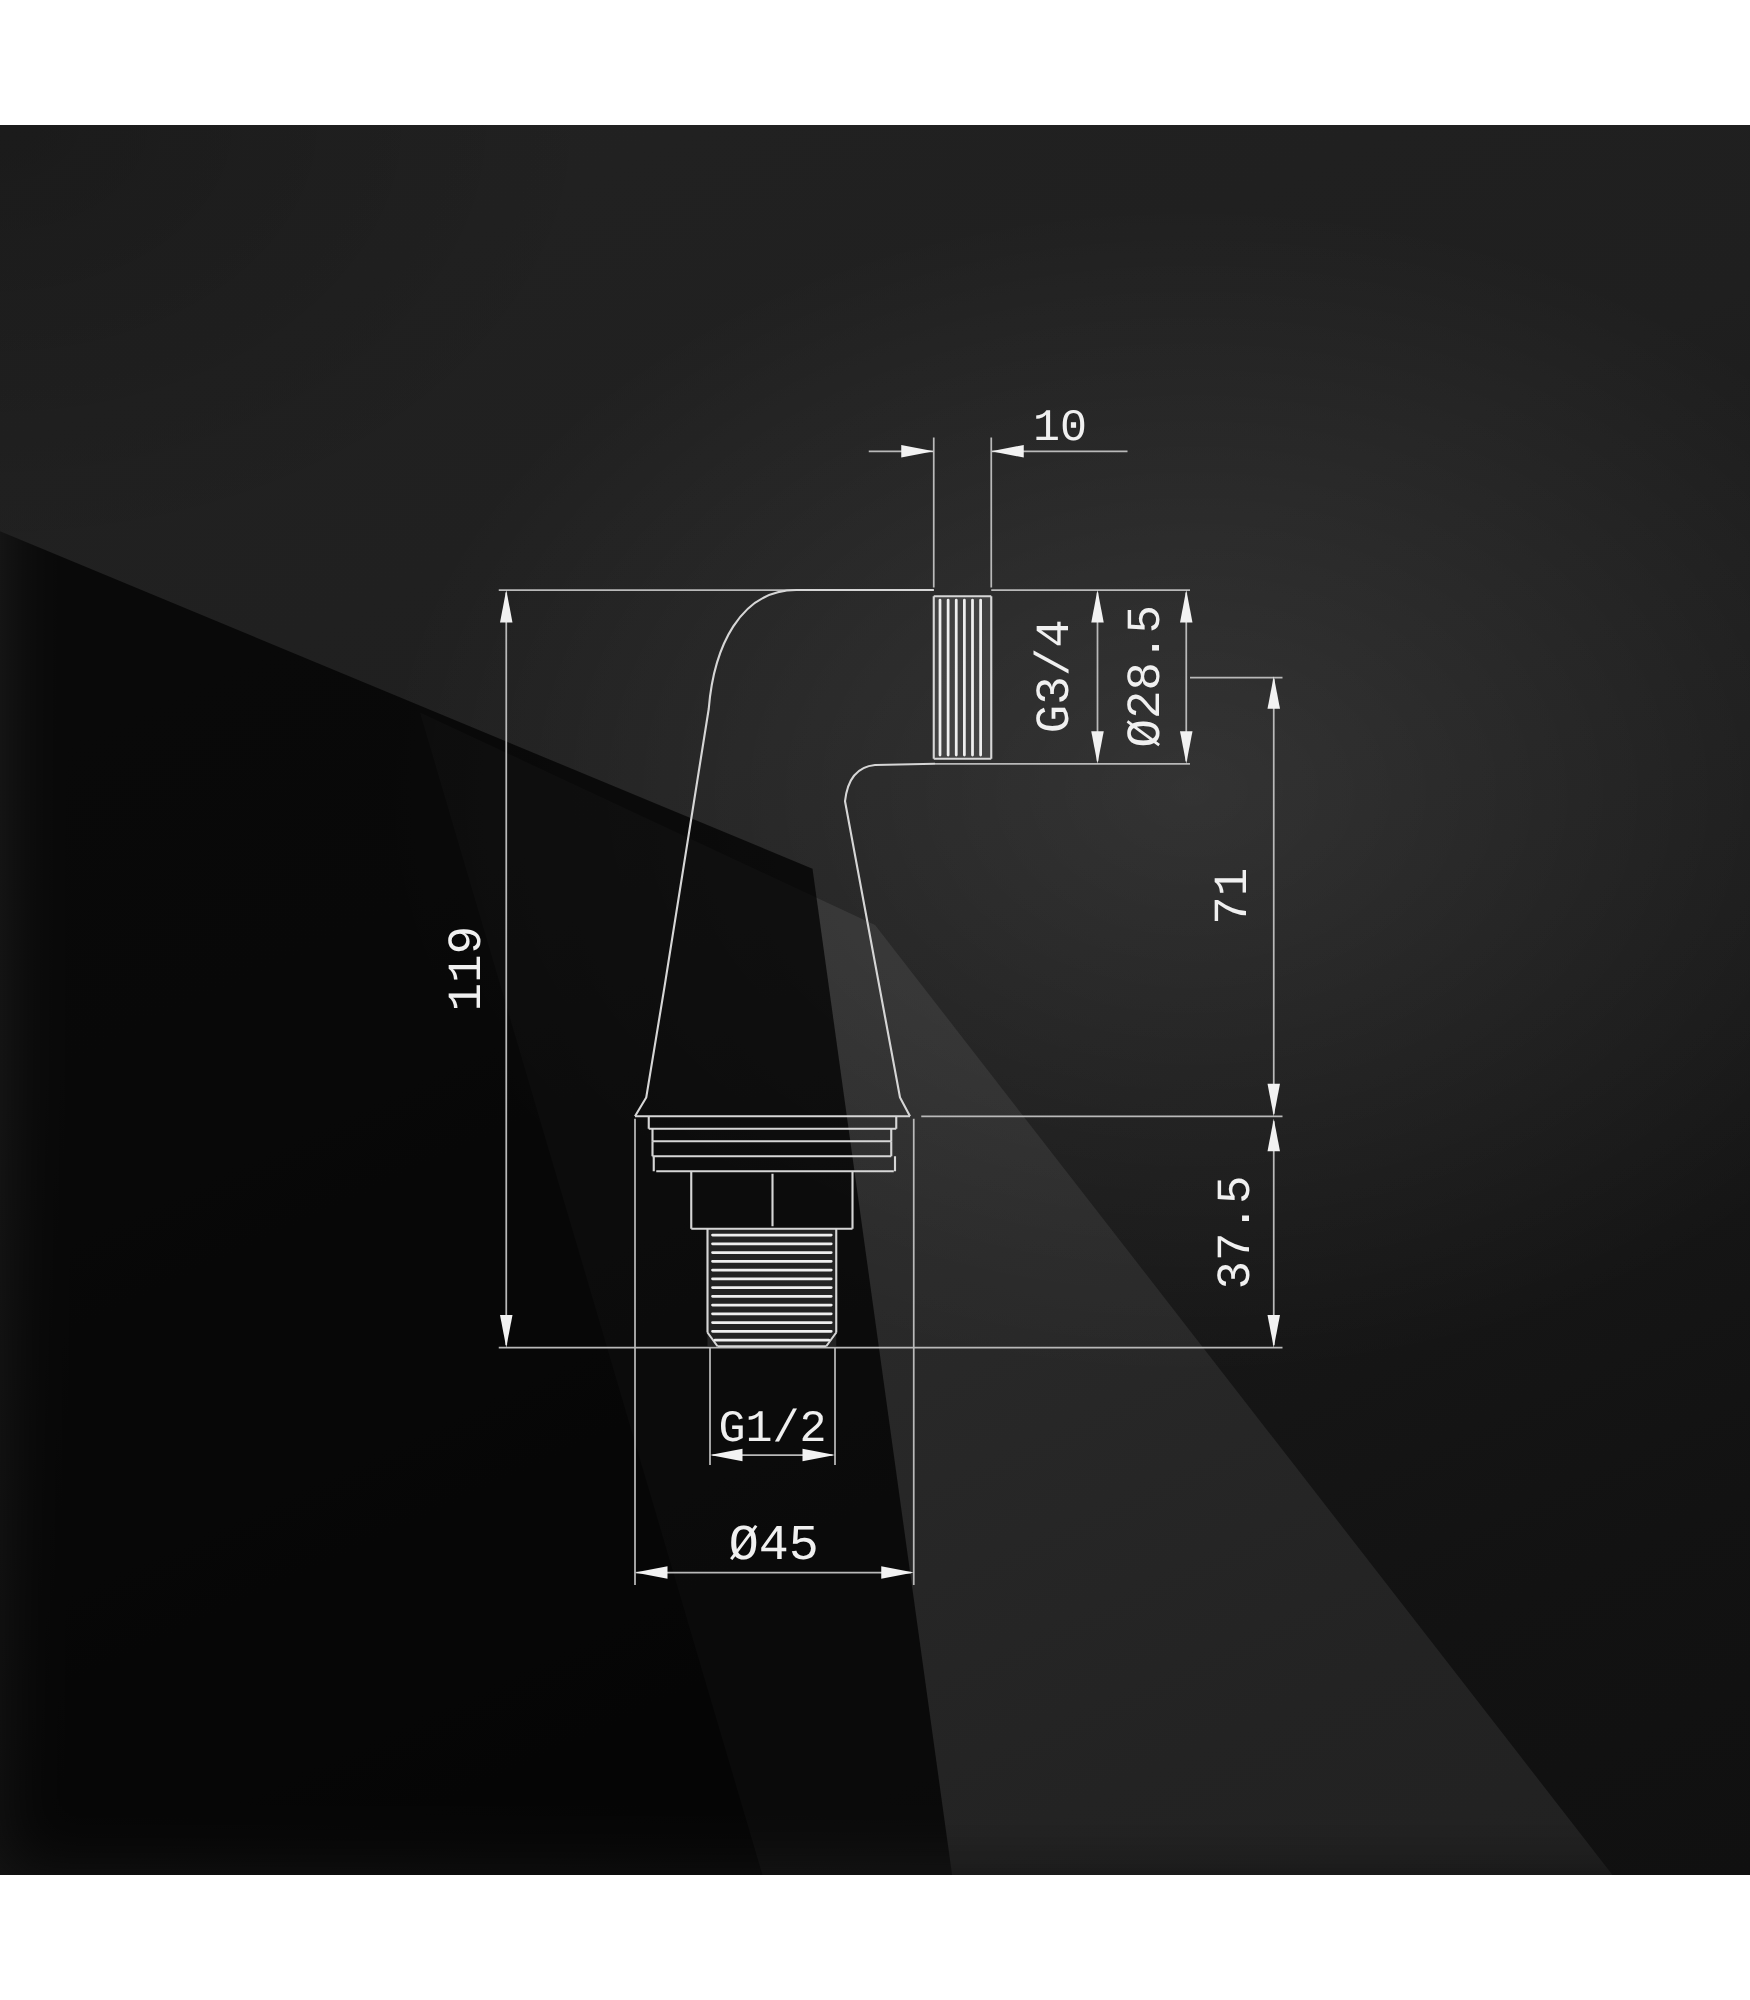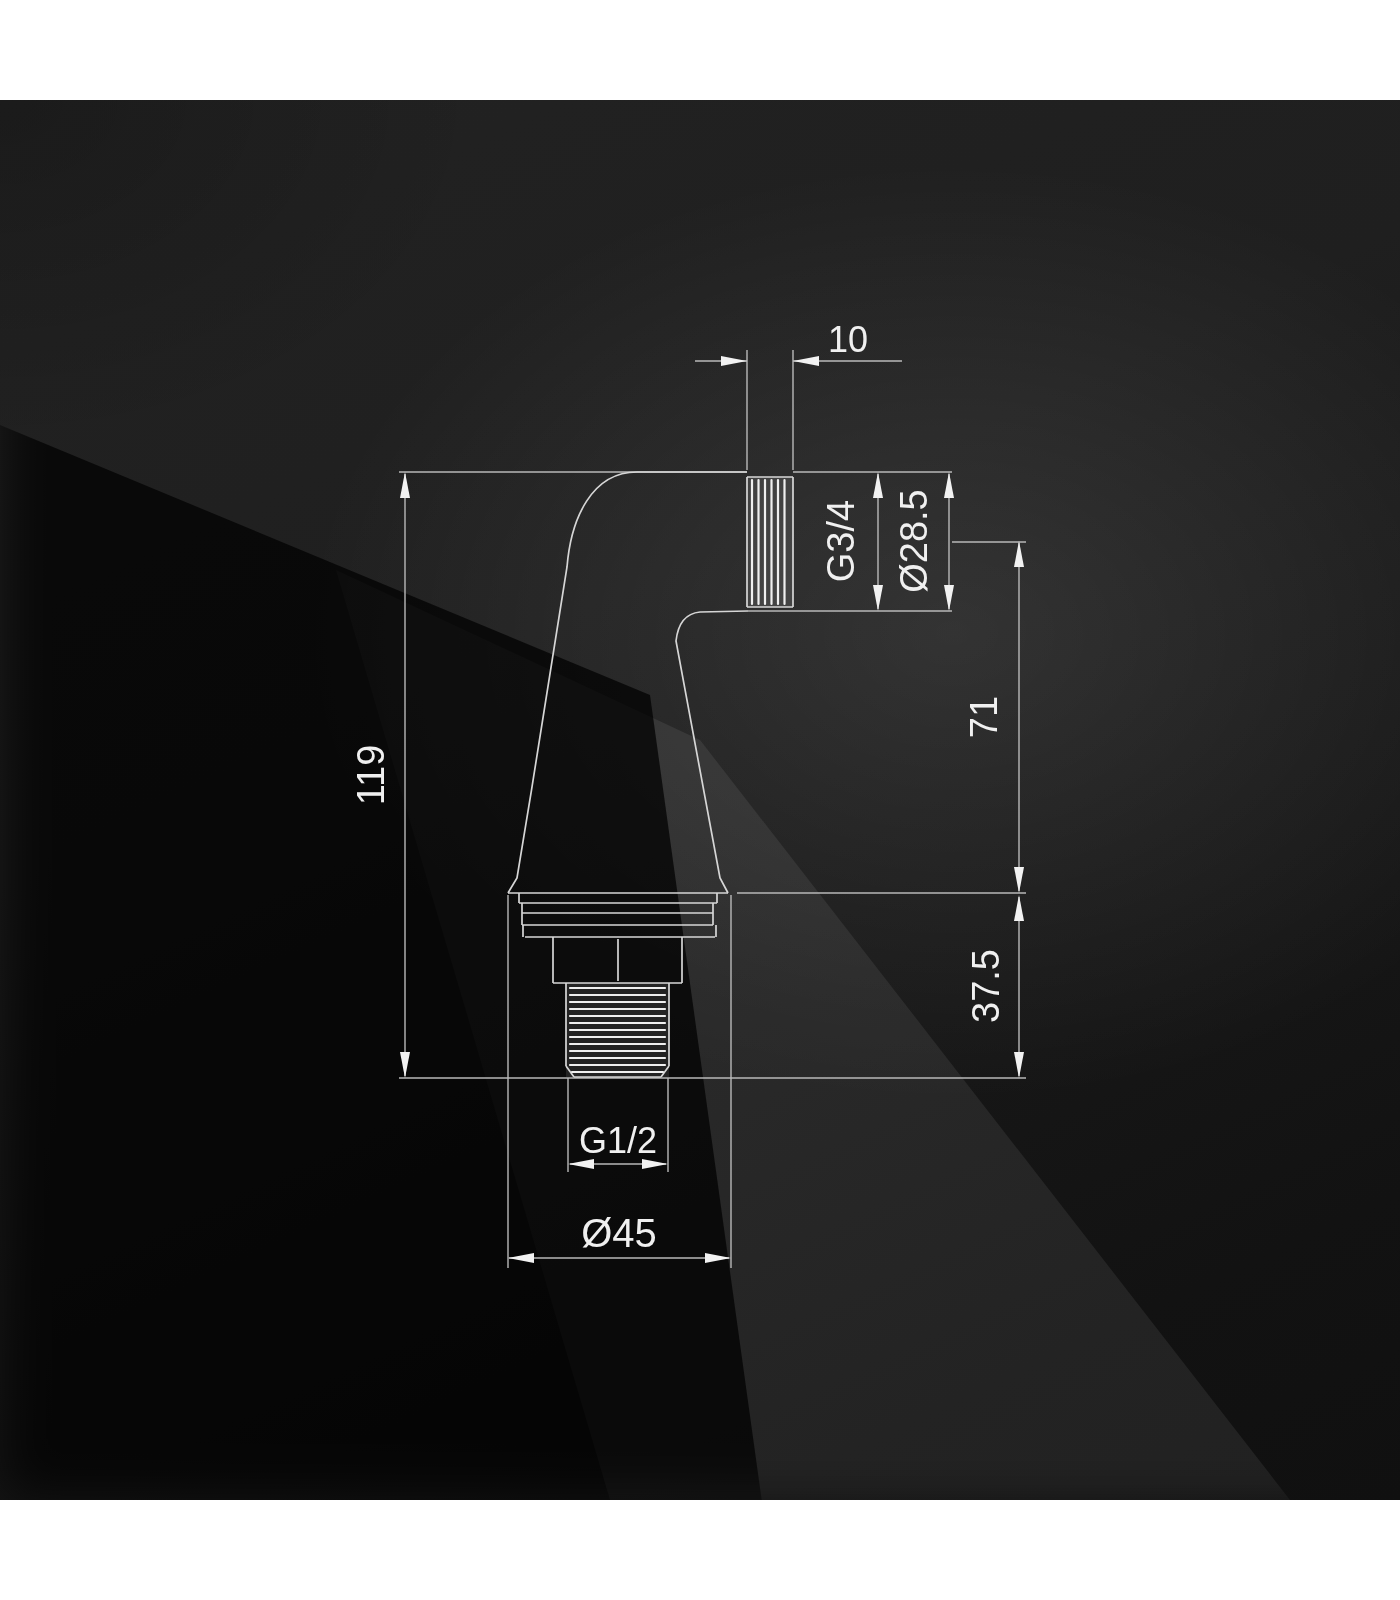--- a/index.html
+++ b/index.html
@@ -1,21 +1,21 @@
 <!DOCTYPE html>
 <html><head>
 <meta charset="utf-8">
 <style>
   html,body{margin:0;padding:0;}
   .page{
     position:relative;
     width:1400px;height:1600px;
     background:#ffffff;
     overflow:hidden;
-    font-family:Liberation Sans, sans-serif;
+    font-family:Liberation Mono, monospace;
   }
   .band{position:absolute;left:0;width:1400px;background:#ffffff;}
   .band.top{top:0;height:100px;}
   .band.bottom{top:1500px;height:100px;}
   .canvas{
     position:absolute;top:100px;left:0;
     width:1400px;height:1400px;
     overflow:hidden;
     background:
       radial-gradient(1050px 760px at 68% 38%, rgba(255,255,255,0.10), rgba(255,255,255,0) 62%),

